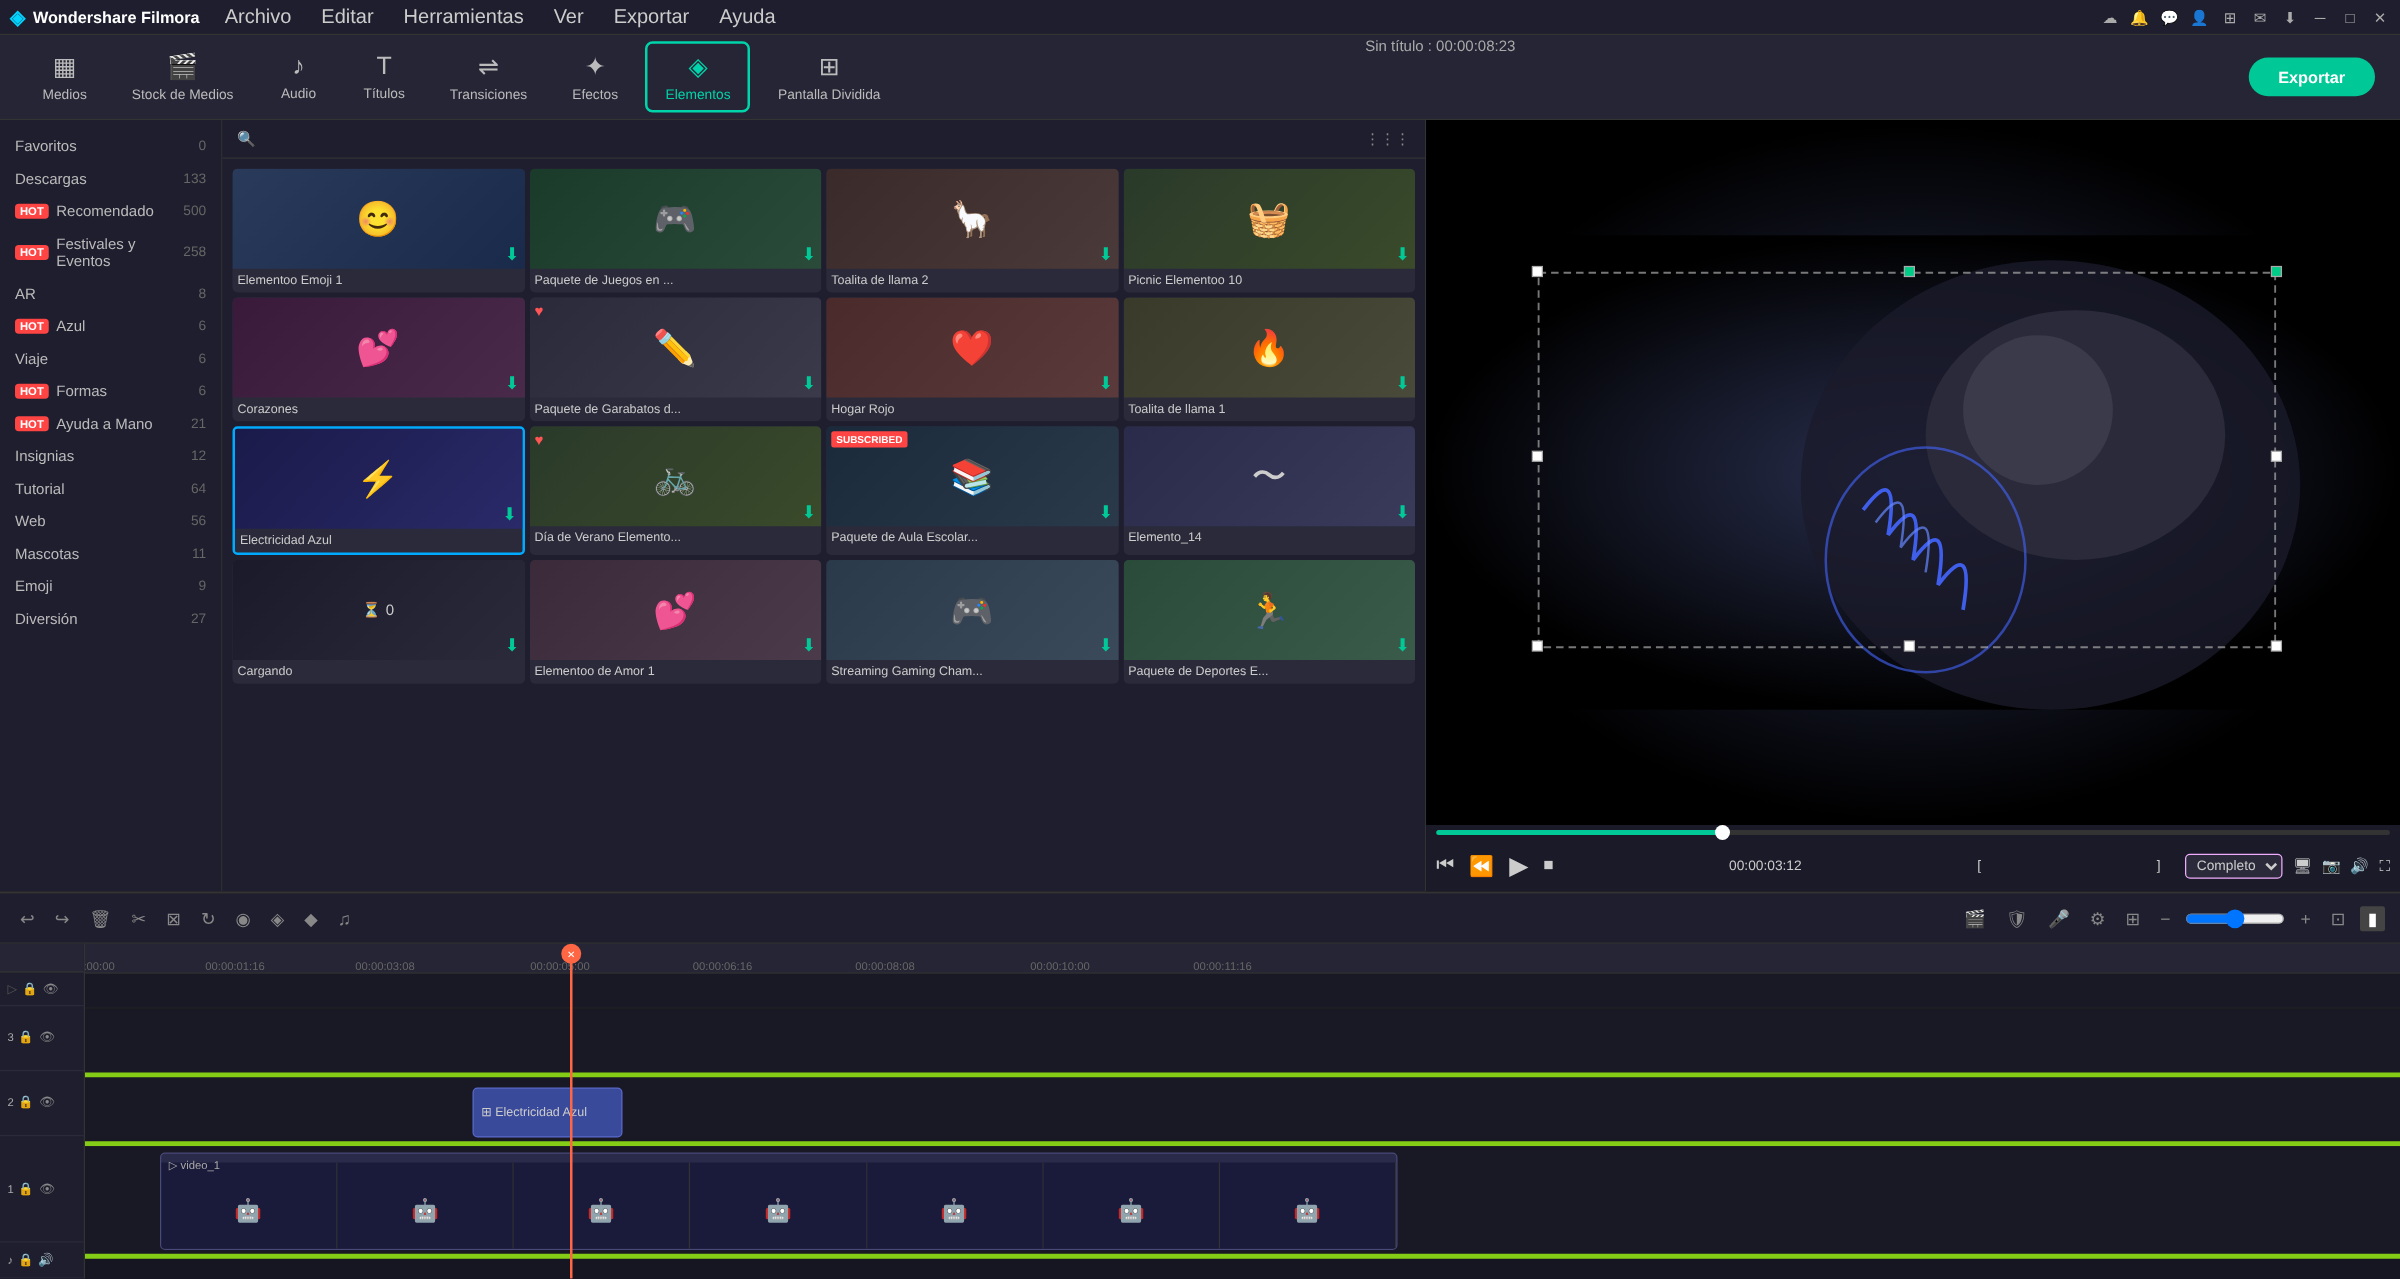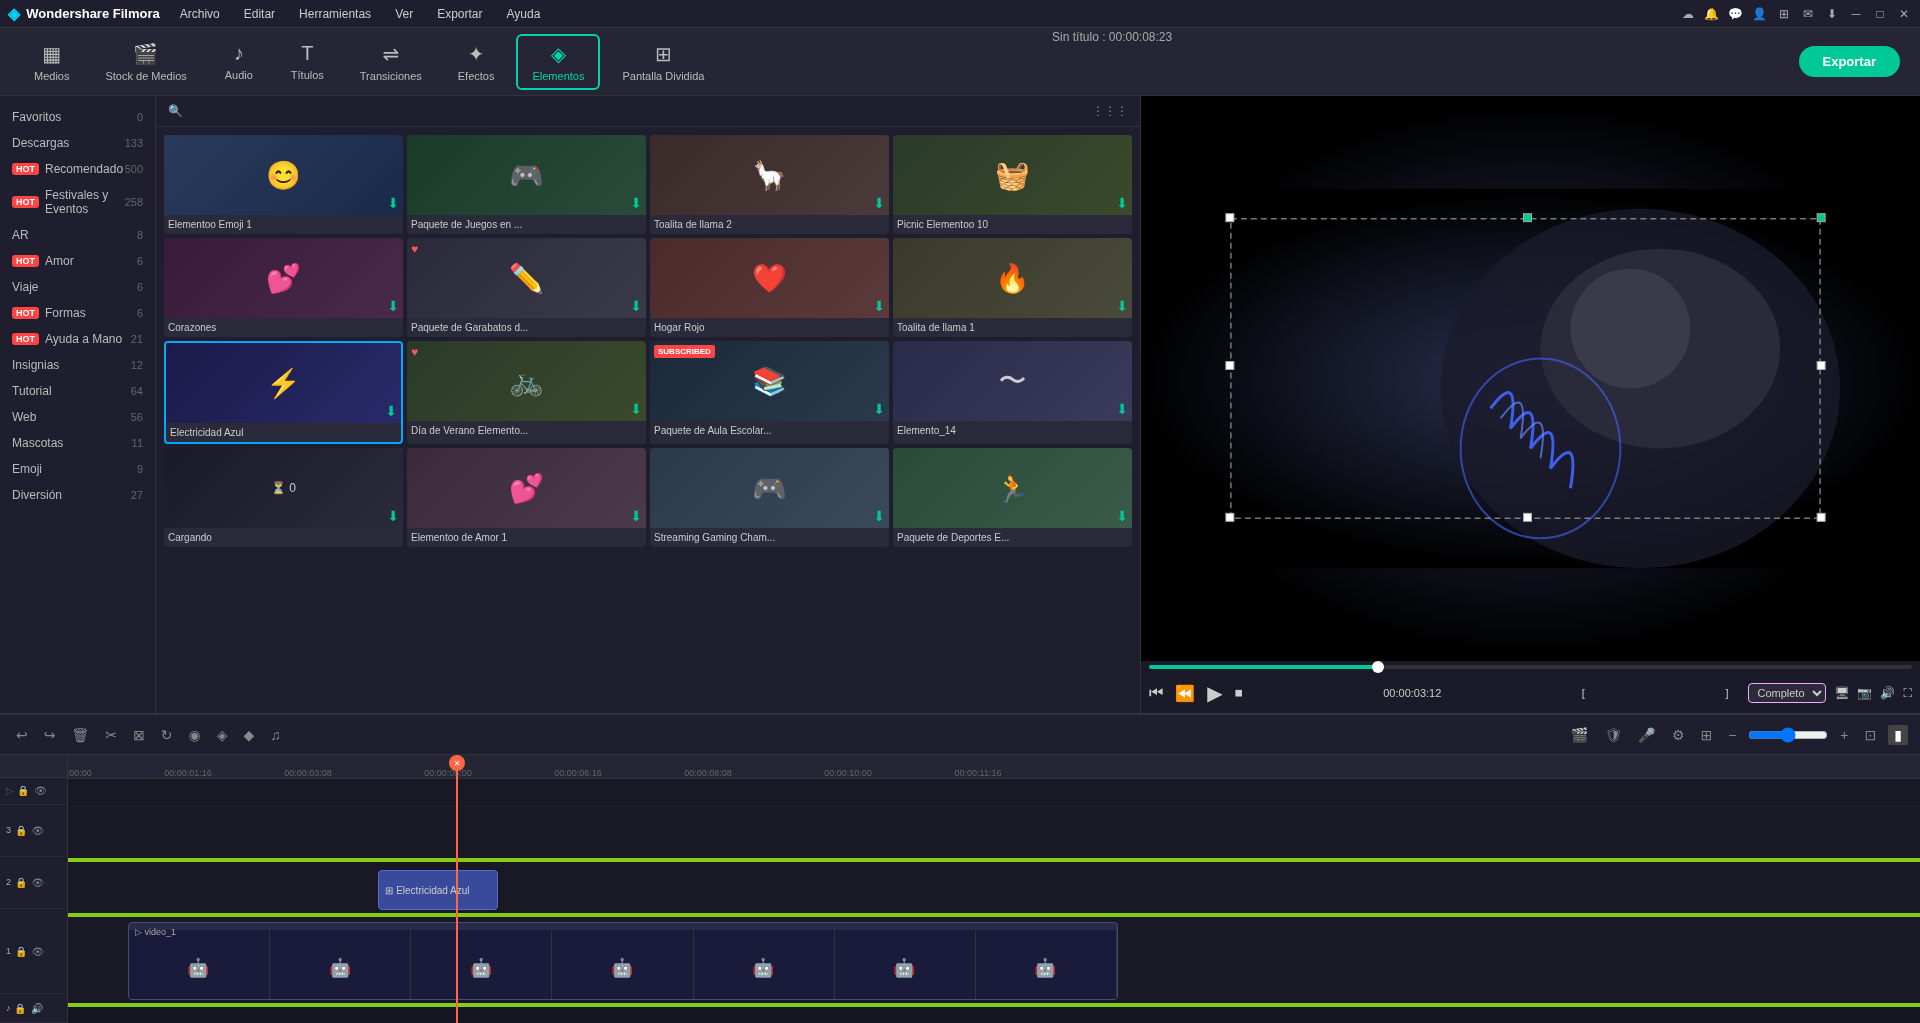--- a/index.html
+++ b/index.html
@@ -10,21 +10,21 @@
       background: #1e1e2e;
       height: 28px;
       display: flex;
       align-items: center;
       padding: 0 8px;
       gap: 16px;
       border-bottom: 1px solid #333;
     }
     .app-logo { display: flex; align-items: center; gap: 6px; color: #fff; font-size: 13px; font-weight: 600; }
     .app-logo .logo-icon { color: #00d4ff; font-size: 16px; }
-    .menu-item { color: #ccc; font-size: 12px; cursor: pointer; padding: 2px 4px; }
+    .menu-item { color: #ccc; font-size: 16px; cursor: pointer; padding: 2px 4px; }
     .title-center { flex: 1; text-align: center; color: #aaa; font-size: 12px; margin-top: 47px; }
     .window-controls { display: flex; gap: 8px; margin-left: auto; }
     .win-btn { width: 16px; height: 16px; display: flex; align-items: center; justify-content: center; color: #aaa; cursor: pointer; font-size: 12px; }
 
     
     #toolbar {
       background: #252535;
       height: 68px;
       display: flex;
       align-items: center;
@@ -60,21 +60,21 @@
     }
 
     
     #main-content {
       display: flex;
       height: calc(1023px - 28px - 68px - 310px);
     }
 
     
     #left-panel {
-      width: 156px;
+      width: 178px;
       background: #1e1e2e;
       border-right: 1px solid #333;
       overflow-y: auto;
       padding: 8px 0;
     }
     .sidebar-item {
       display: flex;
       align-items: center;
       justify-content: space-between;
       padding: 6px 12px;
@@ -487,21 +487,21 @@
     </div>
     <div class="sidebar-item">
       <span class="sidebar-item-left">
         <span>AR</span>
       </span>
       <span class="sidebar-count">8</span>
     </div>
     <div class="sidebar-item">
       <span class="sidebar-item-left">
         <span class="sidebar-badge hot">HOT</span>
-        <span>Amor</span>
+        <span>Azul</span>
       </span>
       <span class="sidebar-count">6</span>
     </div>
     <div class="sidebar-item">
       <span class="sidebar-item-left">
         <span>Viaje</span>
       </span>
       <span class="sidebar-count">6</span>
     </div>
     <div class="sidebar-item">

